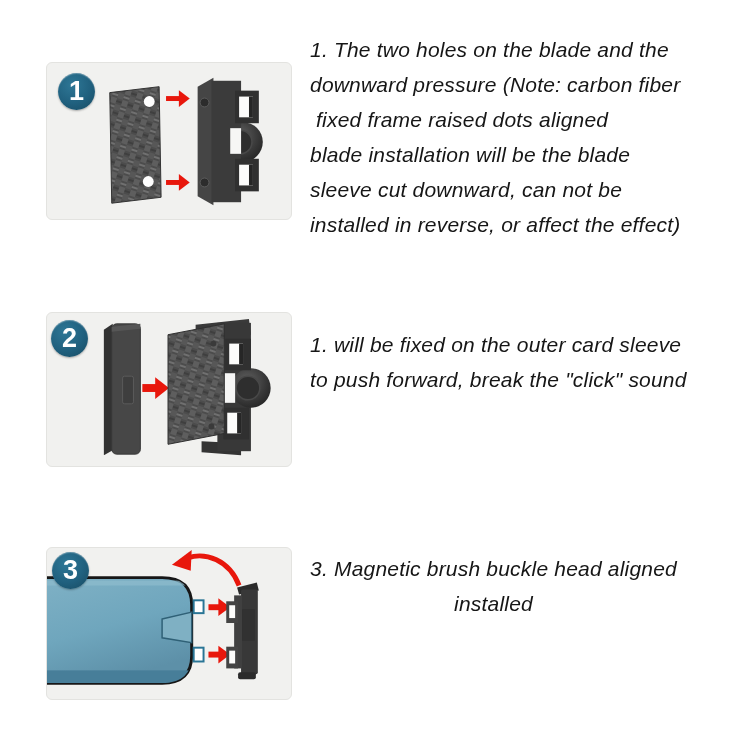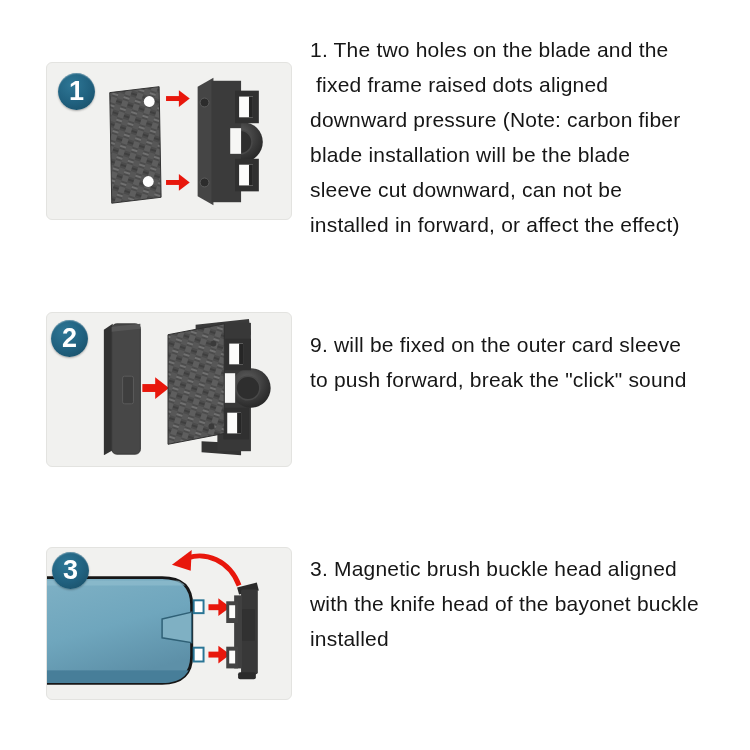--- a/index.html
+++ b/index.html
@@ -25,22 +25,22 @@
   }
   #badge-1 { left:11px; top:10px; }
   #badge-2 { left:4px;  top:7px;  }
   #badge-3 { left:5px;  top:4px;  }
   .step-text {
     position:absolute; left:310px; color:#161616;
     font-size:21px; line-height:35px; letter-spacing:0.2px;
   }
   #text-1 { top:32px;  }
   #text-2 { top:327px; }
-  #text-3 { top:551px; }
-  .line { white-space:pre; }
+  #text-3 { top:551px;text-align:center; }
+  .line { white-space:pre;font-style:italic; }
 </style>
 </head>
 <body>
 
 <div class="canvas">
 
   <div class="panel" id="panel-1">
     <svg viewBox="0 0 246 158">
       <defs>
         <pattern id="carbonA" width="12" height="12" patternUnits="userSpaceOnUse" patternTransform="rotate(18)">
@@ -86,25 +86,25 @@
         <rect x="204" y="103" width="4" height="21" fill="#262626"></rect>
         <circle cx="159" cy="40" r="4.5" fill="#2c2c2c" stroke="#5c5c5c" stroke-width="1"></circle>
         <circle cx="159" cy="121" r="4.5" fill="#2c2c2c" stroke="#5c5c5c" stroke-width="1"></circle>
       </g>
     </svg>
     <div class="badge" id="badge-1">1</div>
   </div>
 
   <div class="step-text" id="text-1">
     <div class="line">1. The two holes on the blade and the</div>
+    <div class="line">downward pressure (Note: carbon fiber</div>
     <div class="line"> fixed frame raised dots aligned</div>
-    <div class="line">downward pressure (Note: carbon fiber</div>
     <div class="line">blade installation will be the blade</div>
     <div class="line">sleeve cut downward, can not be</div>
-    <div class="line">installed in forward, or affect the effect)</div>
+    <div class="line">installed in reverse, or affect the effect)</div>
   </div>
 
   <div class="panel" id="panel-2">
     <svg viewBox="0 0 246 155">
       <defs>
         <pattern id="carbonB" width="12" height="12" patternUnits="userSpaceOnUse" patternTransform="rotate(18)">
           <rect width="12" height="12" fill="#4c4c4c"></rect>
           <rect width="6" height="6" fill="#5e5e5e"></rect>
           <rect x="6" y="6" width="6" height="6" fill="#575757"></rect>
           <path d="M0,9 h6" stroke="#707070" stroke-width="2"></path>
@@ -144,21 +144,21 @@
         <rect x="192" y="101" width="4" height="21" fill="#262626"></rect>
         <polygon points="122,22 179,11 179,122 122,133" fill="url(#carbonB)" stroke="#2f2f2f" stroke-width="1"></polygon>
         <circle cx="168" cy="31" r="3" fill="#3a3a3a"></circle>
         <circle cx="166" cy="115" r="3" fill="#3a3a3a"></circle>
       </g>
     </svg>
     <div class="badge" id="badge-2">2</div>
   </div>
 
   <div class="step-text" id="text-2">
-    <div class="line">9. will be fixed on the outer card sleeve</div>
+    <div class="line">1. will be fixed on the outer card sleeve</div>
     <div class="line">to push forward, break the "click" sound</div>
   </div>
 
   <div class="panel" id="panel-3">
     <svg viewBox="0 0 246 153">
       <defs>
         <linearGradient id="tealGrad" x1="0" y1="0" x2="0.4" y2="1">
           <stop offset="0%" stop-color="#7fb1c5"></stop>
           <stop offset="55%" stop-color="#6fa6bd"></stop>
           <stop offset="100%" stop-color="#5d90a8"></stop>
@@ -203,17 +203,16 @@
         <rect x="181" y="100" width="12" height="22" fill="#444444"></rect>
         <rect x="184" y="104" width="6" height="13" fill="#fcfcfb"></rect>
         <rect x="193" y="126" width="18" height="7" rx="2" fill="#2b2b2b"></rect>
       </g>
     </svg>
     <div class="badge" id="badge-3">3</div>
   </div>
 
   <div class="step-text" id="text-3">
     <div class="line">3. Magnetic brush buckle head aligned</div>
-    <div class="line">with the knife head of the bayonet buckle</div>
     <div class="line">installed</div>
   </div>
 
 </div>
 
 </body></html>

